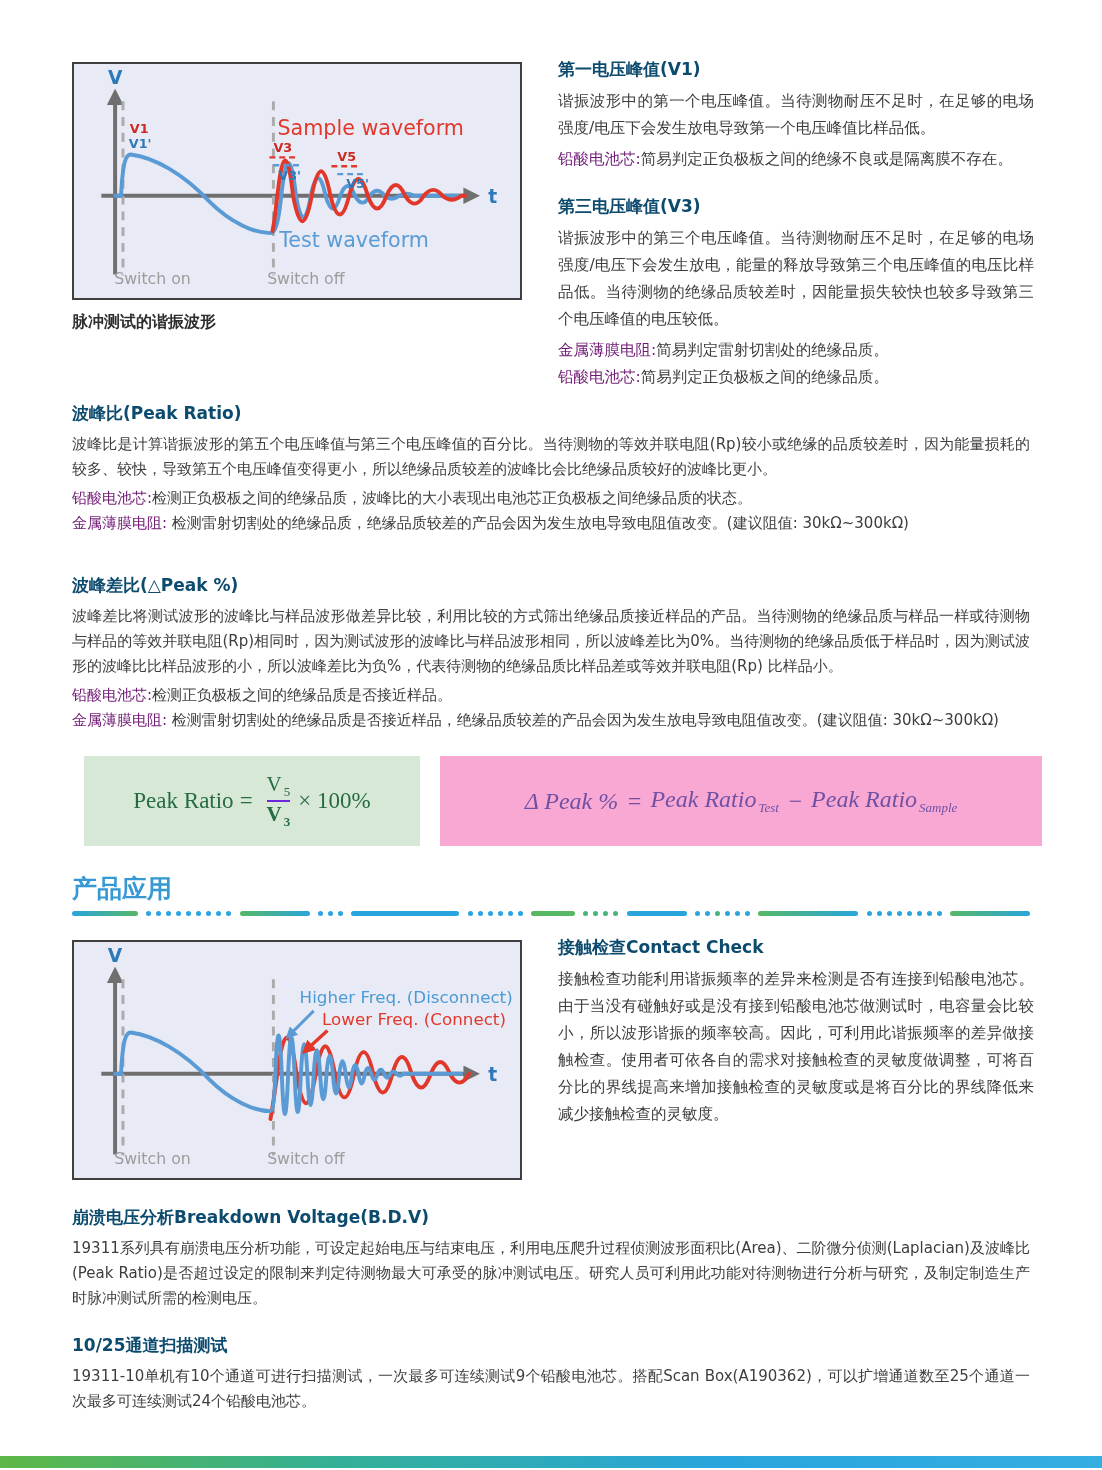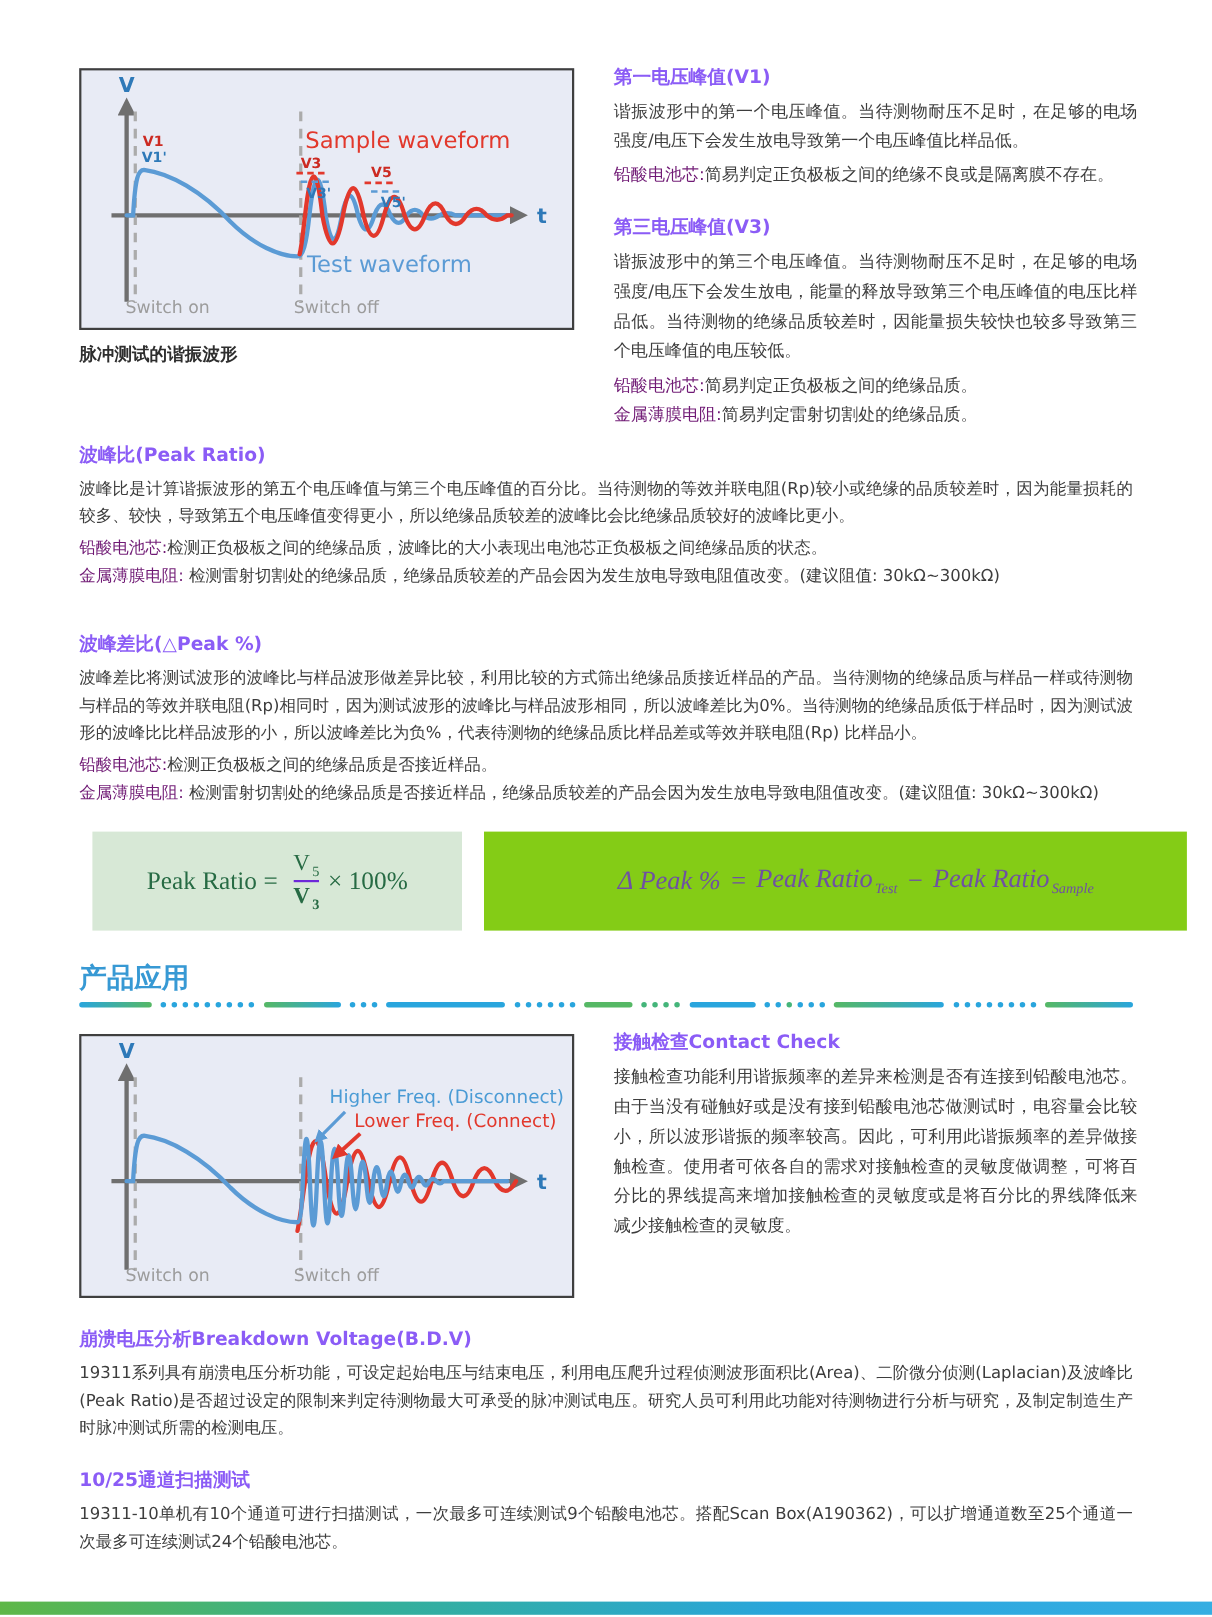--- a/index.html
+++ b/index.html
@@ -12,34 +12,34 @@
     position:absolute;left:72px;width:450px;height:238px;box-sizing:border-box;
     background:#e8ebf5;border:2px solid #3f3f3f;
   }
   .diagram svg{display:block;width:100%;height:100%;}
   .diag-caption{
     position:absolute;left:72px;top:312px;font-size:16px;font-weight:600;color:#2e2e2e;
   }
   
   .rcol{position:absolute;left:558px;width:476px;}
   .rsec + .rsec{margin-top:22px;}
-  .sec-h{color:#8b5cf6;font-size:17px;font-weight:bold;margin:0 0 7px 0;}
+  .sec-h{color:#0c4a6e;font-size:17px;font-weight:bold;margin:0 0 7px 0;}
   .body-t{font-size:15px;line-height:25px;text-align:justify;margin:0;}
   .rcol .body-t{font-size:15.5px;line-height:27px;}
   .items{margin-top:4px;}
   .item{font-size:15px;line-height:25px;margin:0;text-align:justify;}
   .rcol .item{font-size:15.5px;line-height:27px;}
   .glabel{color:#701a75;}
   .fullsec{position:absolute;left:72px;width:958px;}
   
   .fbox{position:absolute;top:756px;height:90px;display:flex;align-items:center;justify-content:center;margin-left:12px;}
   .fgreen{left:72px;width:336px;background:#d7e8d6;color:#276b44;
     font-family:"Liberation Serif","DejaVu Serif",serif;font-size:23px;}
-  .flav{left:428px;width:602px;background:#84cc16;color:#6f51a3;
-    font-family:"Liberation Serif","DejaVu Serif",serif;font-size:24px;font-style:italic;padding-left:37px;}
+  .flav{left:428px;width:602px;background:#f9a8d4;color:#6f51a3;
+    font-family:"Liberation Serif","DejaVu Serif",serif;font-size:24px;font-style:italic;}
   .frac{display:inline-flex;flex-direction:column;text-align:center;margin:0 8px;vertical-align:middle;font-size:21px;line-height:1.15;}
   .frac .den{border-top:2px solid #6d28d9;font-weight:bold;}
   .fsub{font-size:13px;margin-left:2px;}
   .flav .fsub{font-style:italic;}
   
   .apps-h{position:absolute;left:72px;top:872px;margin:0;color:#3799d4;font-size:25px;font-weight:bold;}
   .sep{position:absolute;left:72px;top:910px;width:958px;height:6px;display:flex;align-items:center;justify-content:space-between;}
   .dash{height:5px;border-radius:3px;flex:0 0 auto;}
   .dgrp{display:flex;align-items:center;flex:0 0 auto;}
   .dot{width:5px;height:5px;border-radius:50%;margin:0 2.5px;flex:0 0 auto;}
@@ -96,22 +96,22 @@
       <h3 class="sec-h">第一电压峰值(V1)</h3>
       <p class="body-t">谐振波形中的第一个电压峰值。当待测物耐压不足时，在足够的电场强度/电压下会发生放电导致第一个电压峰值比样品低。</p>
       <div class="items">
         <p class="item"><span class="glabel">铅酸电池芯:</span><span>简易判定正负极板之间的绝缘不良或是隔离膜不存在。</span></p>
       </div>
     </div>
     <div class="rsec">
       <h3 class="sec-h">第三电压峰值(V3)</h3>
       <p class="body-t">谐振波形中的第三个电压峰值。当待测物耐压不足时，在足够的电场强度/电压下会发生放电，能量的释放导致第三个电压峰值的电压比样品低。当待测物的绝缘品质较差时，因能量损失较快也较多导致第三个电压峰值的电压较低。</p>
       <div class="items">
+        <p class="item"><span class="glabel">金属薄膜电阻:</span><span>简易判定雷射切割处的绝缘品质。</span></p>
         <p class="item"><span class="glabel">铅酸电池芯:</span><span>简易判定正负极板之间的绝缘品质。</span></p>
-        <p class="item"><span class="glabel">金属薄膜电阻:</span><span>简易判定雷射切割处的绝缘品质。</span></p>
       </div>
     </div>
   </div>
 
   <div class="fullsec" style="top:402px;">
     <h3 class="sec-h">波峰比(Peak Ratio)</h3>
     <p class="body-t">波峰比是计算谐振波形的第五个电压峰值与第三个电压峰值的百分比。当待测物的等效并联电阻(Rp)较小或绝缘的品质较差时，因为能量损耗的较多、较快，导致第五个电压峰值变得更小，所以绝缘品质较差的波峰比会比绝缘品质较好的波峰比更小。</p>
     <div class="items">
       <p class="item"><span class="glabel">铅酸电池芯:</span><span>检测正负极板之间的绝缘品质，波峰比的大小表现出电池芯正负极板之间绝缘品质的状态。</span></p>
       <p class="item"><span class="glabel">金属薄膜电阻:</span><span> 检测雷射切割处的绝缘品质，绝缘品质较差的产品会因为发生放电导致电阻值改变。(建议阻值: 30kΩ~300kΩ)</span></p>

